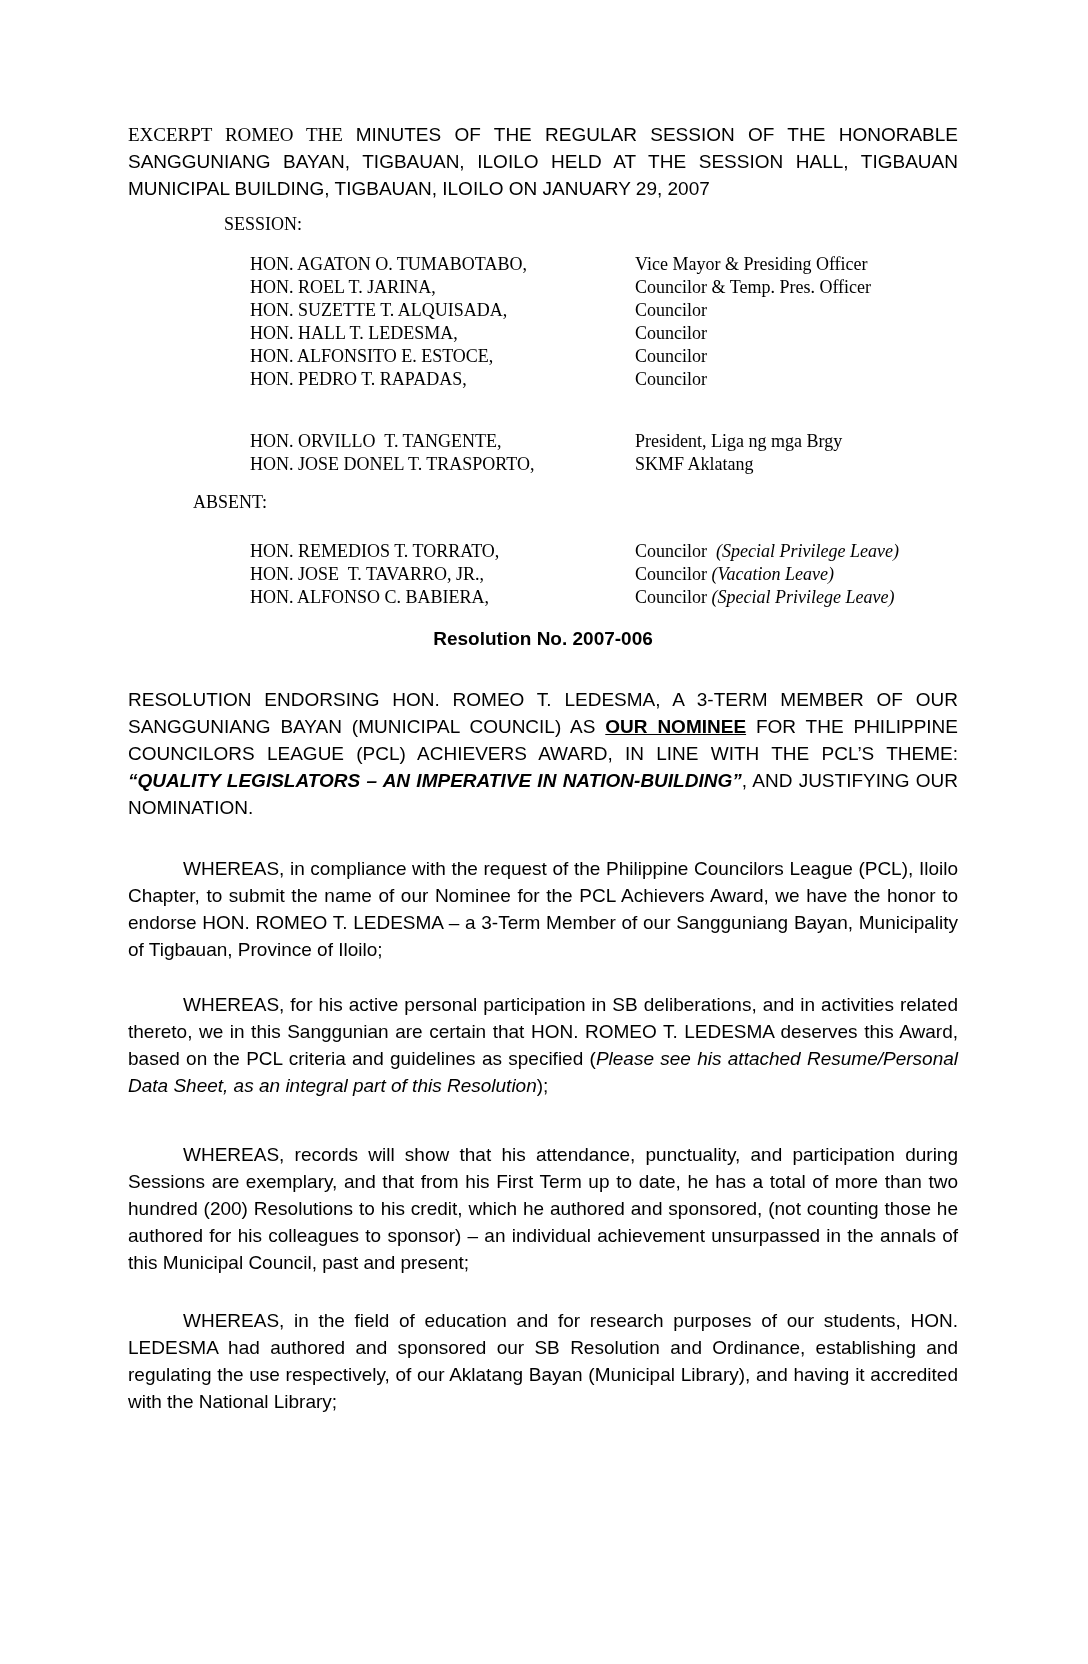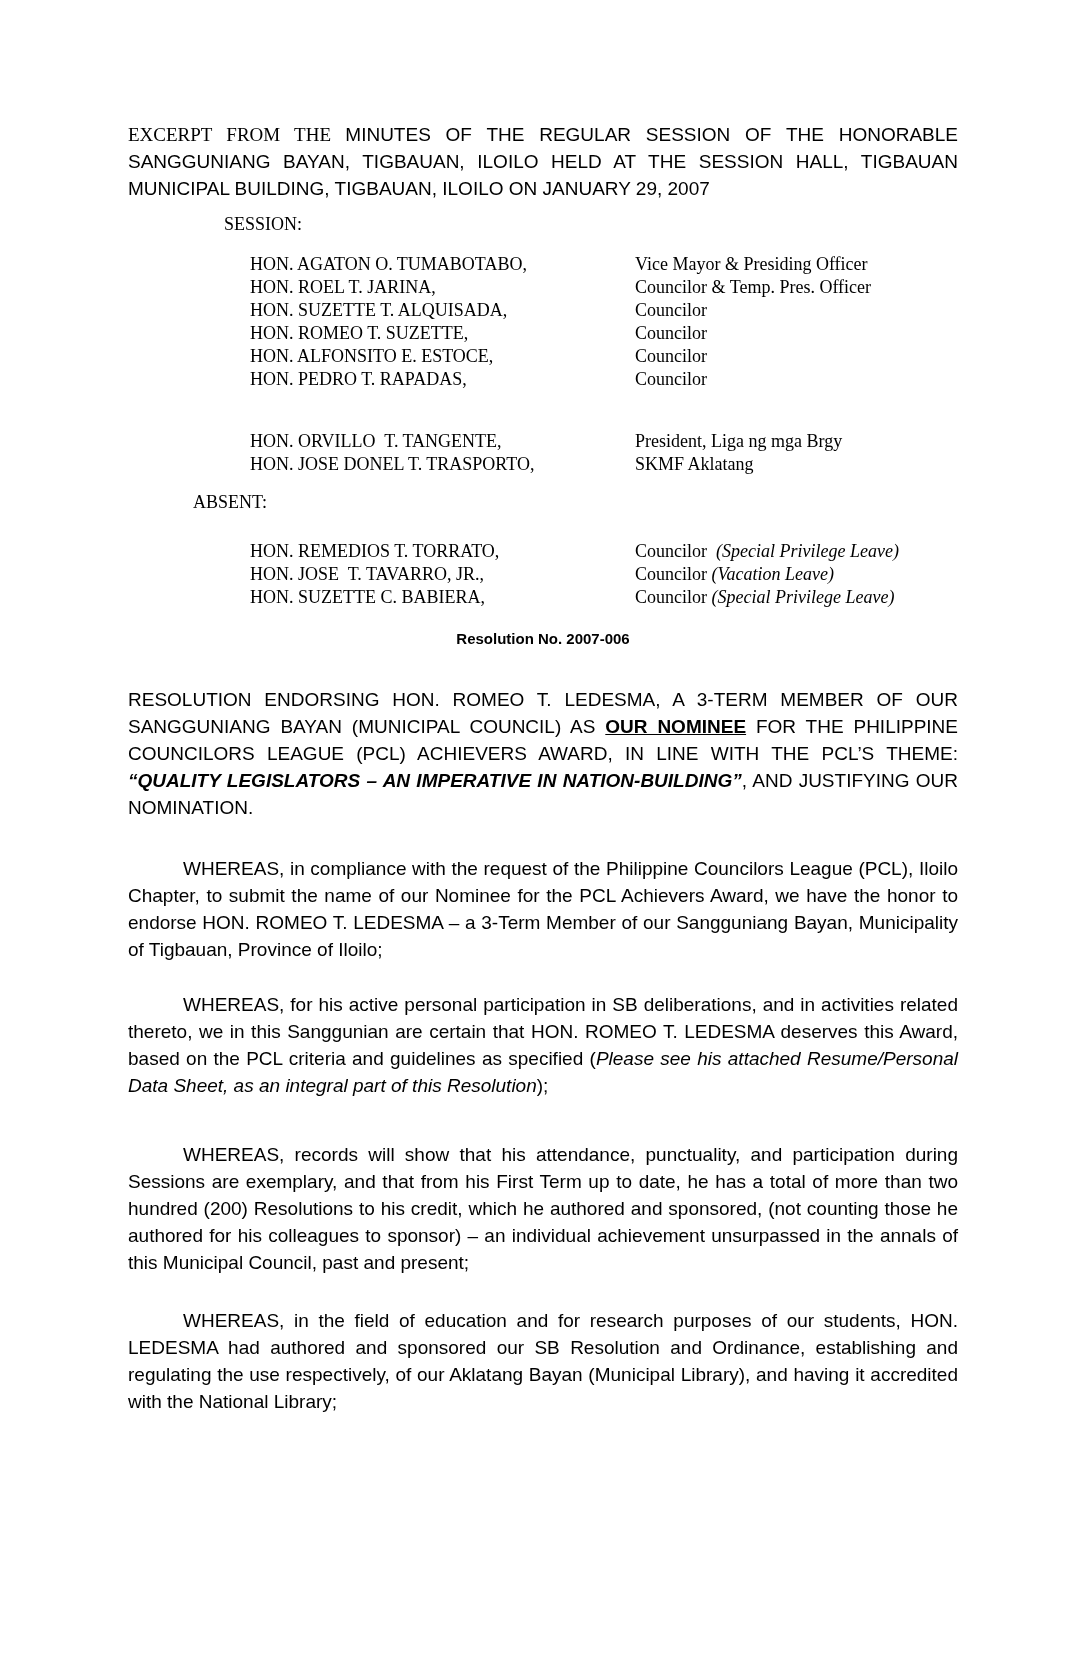--- a/index.html
+++ b/index.html
@@ -52,21 +52,21 @@
   .member-name {
     flex: 0 0 385px;
     width: 385px;
     white-space: nowrap;
   }
   .member-position { flex: 1; white-space: nowrap; }
   .leave-note { font-style: italic; }
 
   .resolution-number {
     margin: 16px 0 0 0;
-    font-size: 15px;
+    font-size: 19px;
     line-height: 27px;
     font-weight: bold;
     text-align: center;
   }
   .resolution-title {
     margin: 34px 0 0 0;
     font-size: 19px;
     line-height: 27px;
     text-align: justify;
   }
@@ -80,39 +80,39 @@
   .para-1 { margin-top: 34px; }
   .para-2 { margin-top: 28px; }
   .para-3 { margin-top: 42px; }
   .para-4 { margin-top: 31px; }
 </style>
 </head>
 <body>
 
 <div class="page">
 
-  <p class="doc-header"><span class="seg-serif">EXCERPT FROM THE </span><span>MINUTES OF THE REGULAR SESSION OF THE HONORABLE SANGGUNIANG BAYAN, TIGBAUAN, ILOILO HELD AT THE SESSION HALL, TIGBAUAN MUNICIPAL BUILDING, TIGBAUAN, ILOILO ON JANUARY 29, 2007</span></p>
+  <p class="doc-header"><span class="seg-serif">EXCERPT ROMEO THE </span><span>MINUTES OF THE REGULAR SESSION OF THE HONORABLE SANGGUNIANG BAYAN, TIGBAUAN, ILOILO HELD AT THE SESSION HALL, TIGBAUAN MUNICIPAL BUILDING, TIGBAUAN, ILOILO ON JANUARY 29, 2007</span></p>
 
   <p class="roll-label present-label">SESSION:</p>
 
   <div class="member-list group1">
     <div class="member-row">
       <span class="member-name">HON. AGATON O. TUMABOTABO,</span>
       <span class="member-position">Vice Mayor &amp; Presiding Officer</span>
     </div>
     <div class="member-row">
       <span class="member-name">HON. ROEL T. JARINA,</span>
       <span class="member-position">Councilor &amp; Temp. Pres. Officer</span>
     </div>
     <div class="member-row">
       <span class="member-name">HON. SUZETTE T. ALQUISADA,</span>
       <span class="member-position">Councilor</span>
     </div>
     <div class="member-row">
-      <span class="member-name">HON. ROMEO T. SUZETTE,</span>
+      <span class="member-name">HON. HALL T. LEDESMA,</span>
       <span class="member-position">Councilor</span>
     </div>
     <div class="member-row">
       <span class="member-name">HON. ALFONSITO E. ESTOCE,</span>
       <span class="member-position">Councilor</span>
     </div>
     <div class="member-row">
       <span class="member-name">HON. PEDRO T. RAPADAS,</span>
       <span class="member-position">Councilor</span>
     </div>
@@ -134,21 +134,21 @@
   <div class="member-list absent-list">
     <div class="member-row">
       <span class="member-name">HON. REMEDIOS T. TORRATO,</span>
       <span class="member-position"><span>Councilor&nbsp; </span><span class="leave-note">(Special Privilege Leave)</span></span>
     </div>
     <div class="member-row">
       <span class="member-name">HON. JOSE&nbsp; T. TAVARRO, JR.,</span>
       <span class="member-position"><span>Councilor </span><span class="leave-note">(Vacation Leave)</span></span>
     </div>
     <div class="member-row">
-      <span class="member-name">HON. SUZETTE C. BABIERA,</span>
+      <span class="member-name">HON. ALFONSO C. BABIERA,</span>
       <span class="member-position"><span>Councilor </span><span class="leave-note">(Special Privilege Leave)</span></span>
     </div>
   </div>
 
   <p class="resolution-number">Resolution No. 2007-006</p>
 
   <p class="resolution-title"><span>RESOLUTION ENDORSING HON. ROMEO T. LEDESMA, A 3-TERM MEMBER OF OUR SANGGUNIANG BAYAN (MUNICIPAL COUNCIL) AS </span><span class="seg-bold-underline">OUR NOMINEE</span><span> FOR THE PHILIPPINE COUNCILORS LEAGUE (PCL) ACHIEVERS AWARD, IN LINE WITH THE PCL’S THEME: </span><span class="seg-bold-italic">“QUALITY LEGISLATORS – AN IMPERATIVE IN NATION-BUILDING”</span><span>, AND JUSTIFYING OUR NOMINATION.</span></p>
 
   <p class="body-paragraph para-1"><span>WHEREAS, in compliance with the request of the  Philippine Councilors League (PCL), Iloilo Chapter, to submit the name of our Nominee for the PCL Achievers Award, we have the honor to endorse HON. ROMEO T. LEDESMA – a 3-Term Member of our Sangguniang Bayan, Municipality of Tigbauan, Province of Iloilo;</span></p>
 

